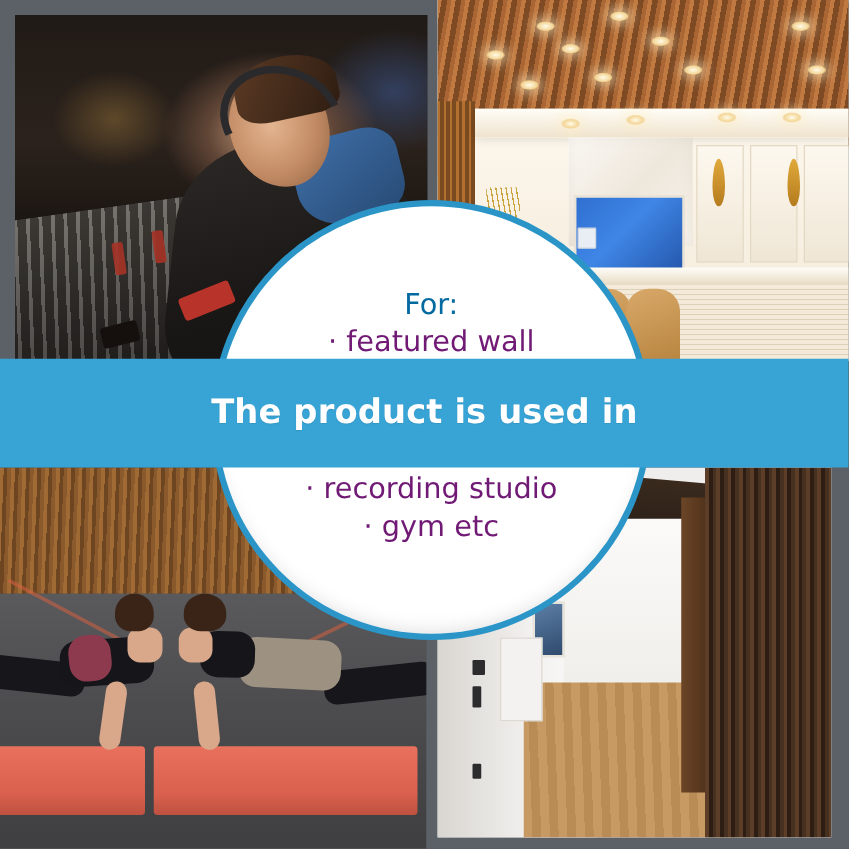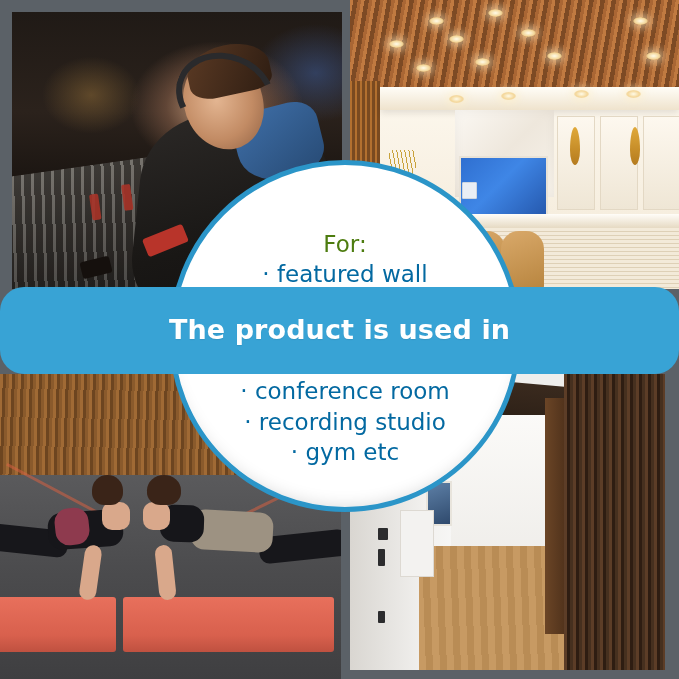--- a/index.html
+++ b/index.html
@@ -121,38 +121,38 @@
     background:linear-gradient(160deg,#5d7fa6,#2f4a6d);border:2px solid #e8e4dc;}
   #corrdoor{position:absolute;left:16%;top:46%;width:10%;height:22%;
     background:#f3f2f0;border:1px solid #ddd9d2;}
   .corrpanel{position:absolute;background:#2c2c2e;border-radius:1px;}
   .corrdl{position:absolute;width:10px;height:4px;border-radius:50%;
     background:radial-gradient(ellipse,#fff6dd,rgba(255,246,221,0));}
 
   
   #banner{position:absolute;left:0;top:287px;width:679px;height:87px;
     background:#38a3d5;z-index:30;
-    display:flex;align-items:center;justify-content:center;border-radius:24px;}
+    display:flex;align-items:center;justify-content:center;}
   #banner-text{color:#ffffff;font-weight:bold;text-align:center;
     font-size:27px;line-height:1.12;letter-spacing:.1px;
     text-shadow:0 1px 1px rgba(0,0,0,.08);}
   #banner-line1,#banner-line2{display:block;white-space:nowrap;}
 
   
   #circle{position:absolute;left:169px;top:160px;width:352px;height:352px;
     border-radius:50%;background:#ffffff;border:5px solid #2b95c8;
     box-sizing:border-box;z-index:20;overflow:hidden;}
   #circle-top{position:absolute;left:0;top:0;width:100%;height:127px;
     display:flex;flex-direction:column;align-items:center;justify-content:flex-end;
     padding-bottom:2px;box-sizing:border-box;}
   #circle-bottom{position:absolute;left:0;bottom:0;width:100%;height:135px;
     display:flex;flex-direction:column;align-items:center;justify-content:flex-start;
     padding-top:4px;box-sizing:border-box;}
-  .circ-line{color:#0369a1;font-size:23px;line-height:1.33;white-space:nowrap;}
-  #for-label{color:#4d7c0f;font-size:23px;line-height:1.3;}
+  .circ-line{color:#701a75;font-size:23px;line-height:1.33;white-space:nowrap;}
+  #for-label{color:#0369a1;font-size:23px;line-height:1.3;}
   #circle-shade{position:absolute;left:0;top:0;width:100%;height:100%;
     border-radius:50%;pointer-events:none;
     box-shadow:inset 0 -10px 18px -12px rgba(0,0,0,.18);}
 </style>
 </head>
 <body>
 
 <div id="stage">
 
   <div class="photo" id="photo-studio">
@@ -242,21 +242,20 @@
     <div class="corrpanel" style="left:9%;top:59%;width:2%;height:6%;"></div>
     <div class="corrpanel" style="left:9%;top:80%;width:2%;height:4%;"></div>
   </div>
 
   <div id="circle">
     <div id="circle-top">
       <div id="for-label">For:</div>
       <div class="circ-line">· featured wall</div>
     </div>
     <div id="circle-bottom">
-      <div class="circ-line">· conference room</div>
       <div class="circ-line">· recording studio</div>
       <div class="circ-line">· gym etc</div>
     </div>
     <div id="circle-shade"></div>
   </div>
 
   <div id="banner">
     <div id="banner-text">
       <span id="banner-line1">The product is used in</span>
     </div>

